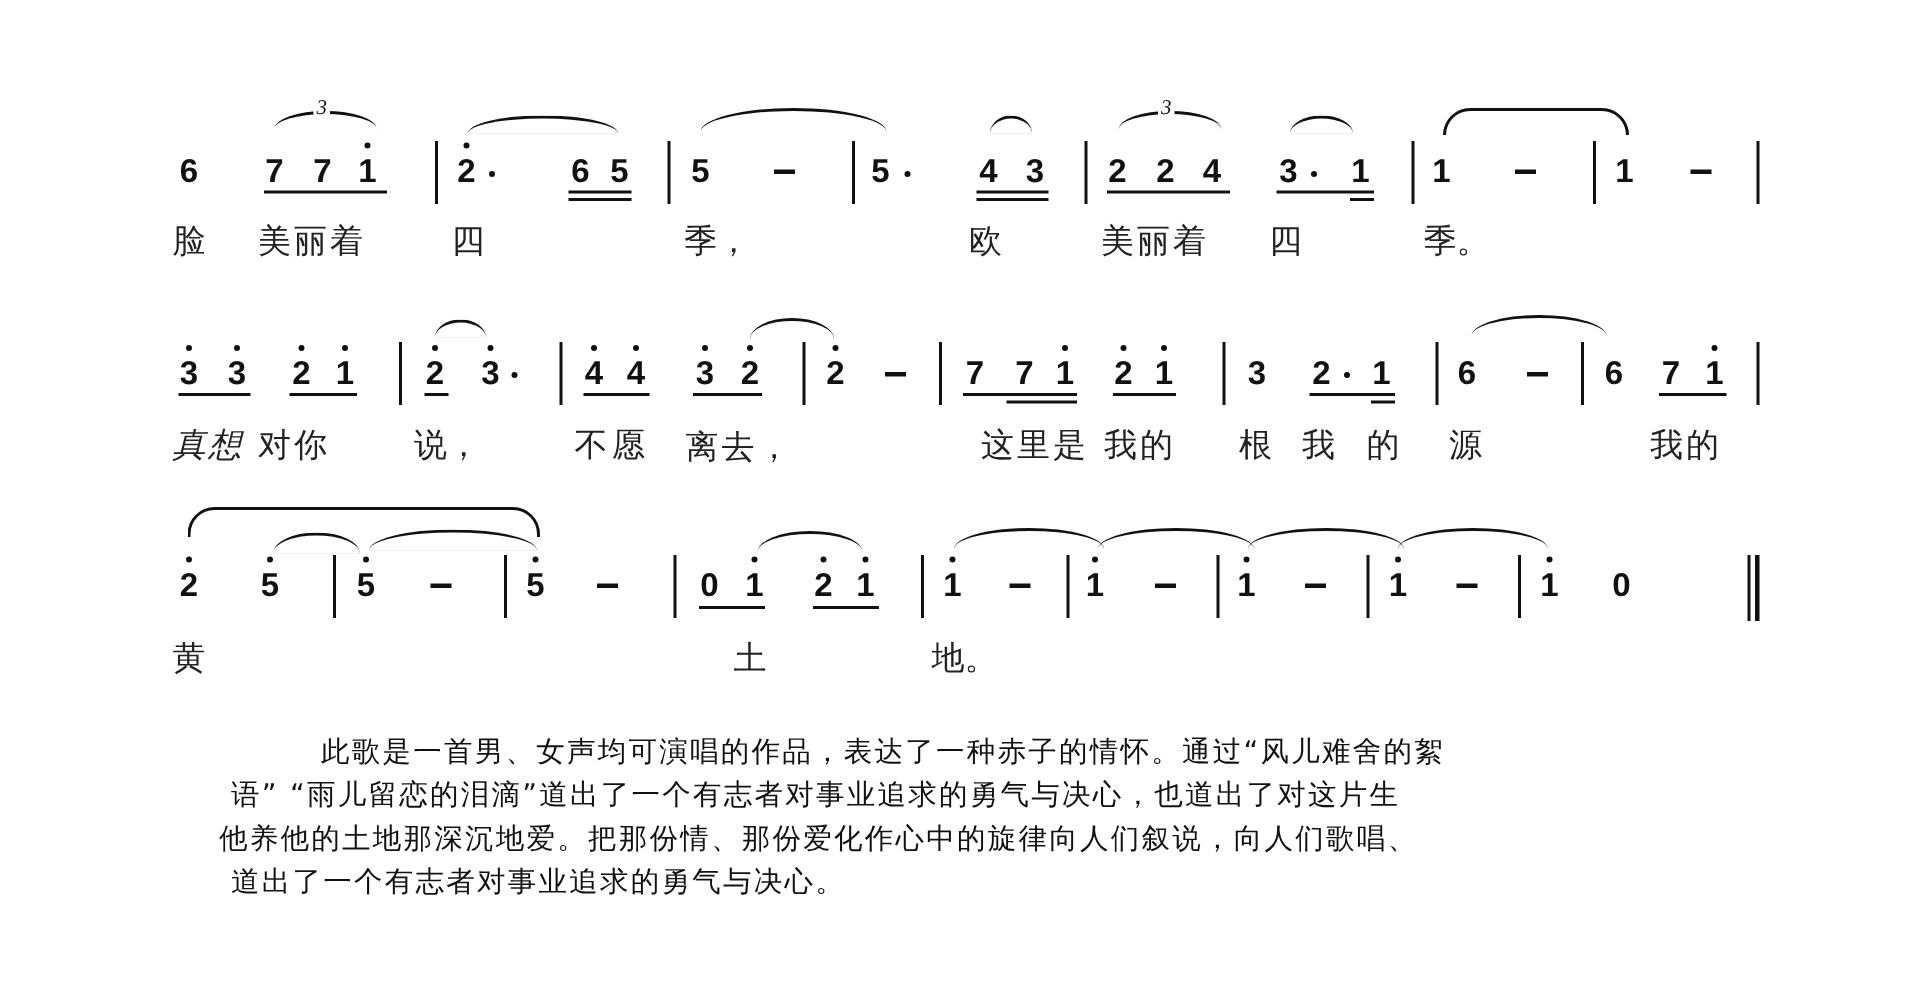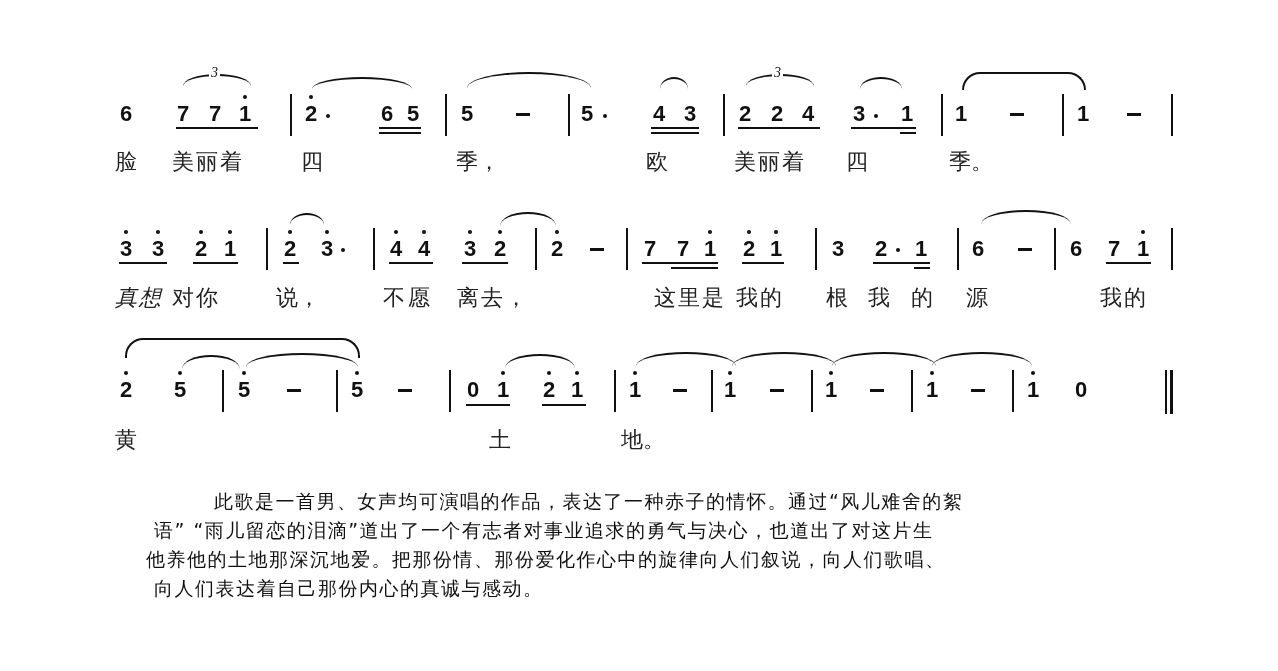--- a/index.html
+++ b/index.html
@@ -319,16 +319,16 @@
 
     <span class="lyric" style="left:115px;top:428px;">黄</span>
     <span class="lyric" style="left:489px;top:428px;">土</span>
     <span class="lyric" style="left:621px;top:428px;">地。</span>
   </div>
 
   <div>
     <div class="para" style="left:214px;top:487px;">此歌是一首男、女声均可演唱的作品，表达了一种赤子的情怀。通过“风儿难舍的絮</div>
     <div class="para" style="left:154px;top:516px;">语” “雨儿留恋的泪滴”道出了一个有志者对事业追求的勇气与决心，也道出了对这片生</div>
     <div class="para" style="left:146px;top:545px;">他养他的土地那深沉地爱。把那份情、那份爱化作心中的旋律向人们叙说，向人们歌唱、</div>
-    <div class="para" style="left:154px;top:574px;">向人们表达着自己那份内心的真诚与感动。</div>
+    <div class="para" style="left:154px;top:574px;">道出了一个有志者对事业追求的勇气与决心。</div>
   </div>
 
 </div>
 
 </body></html>

